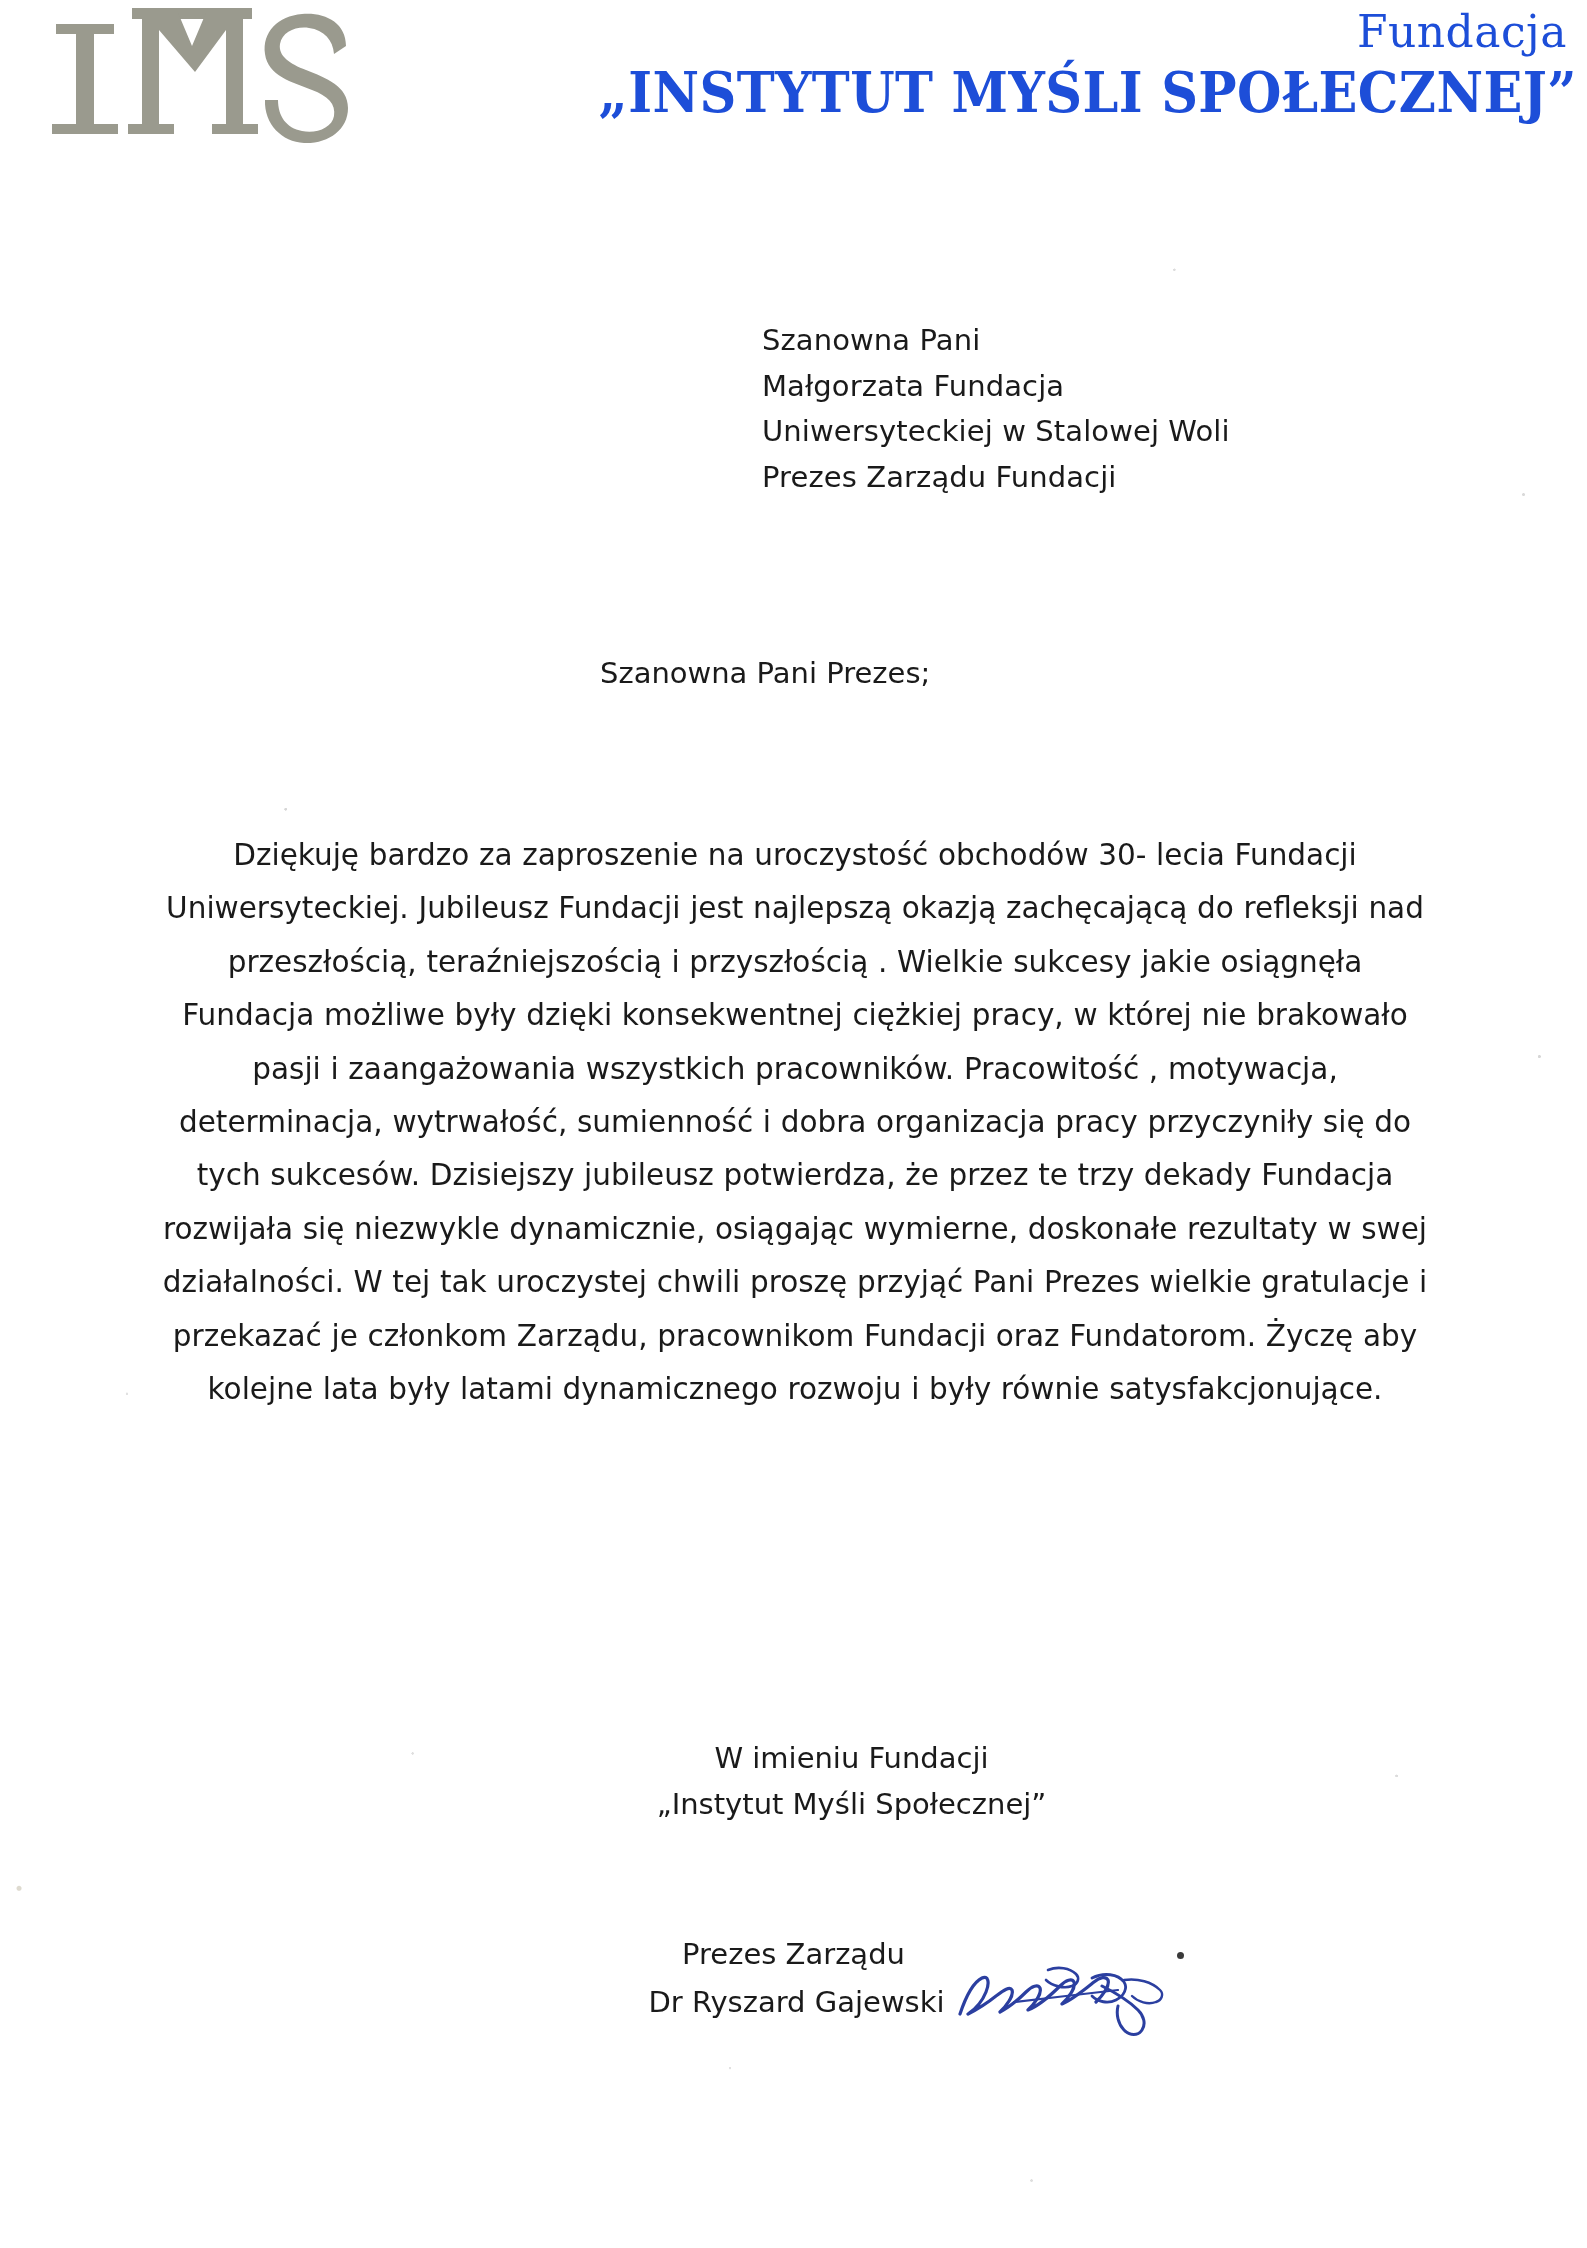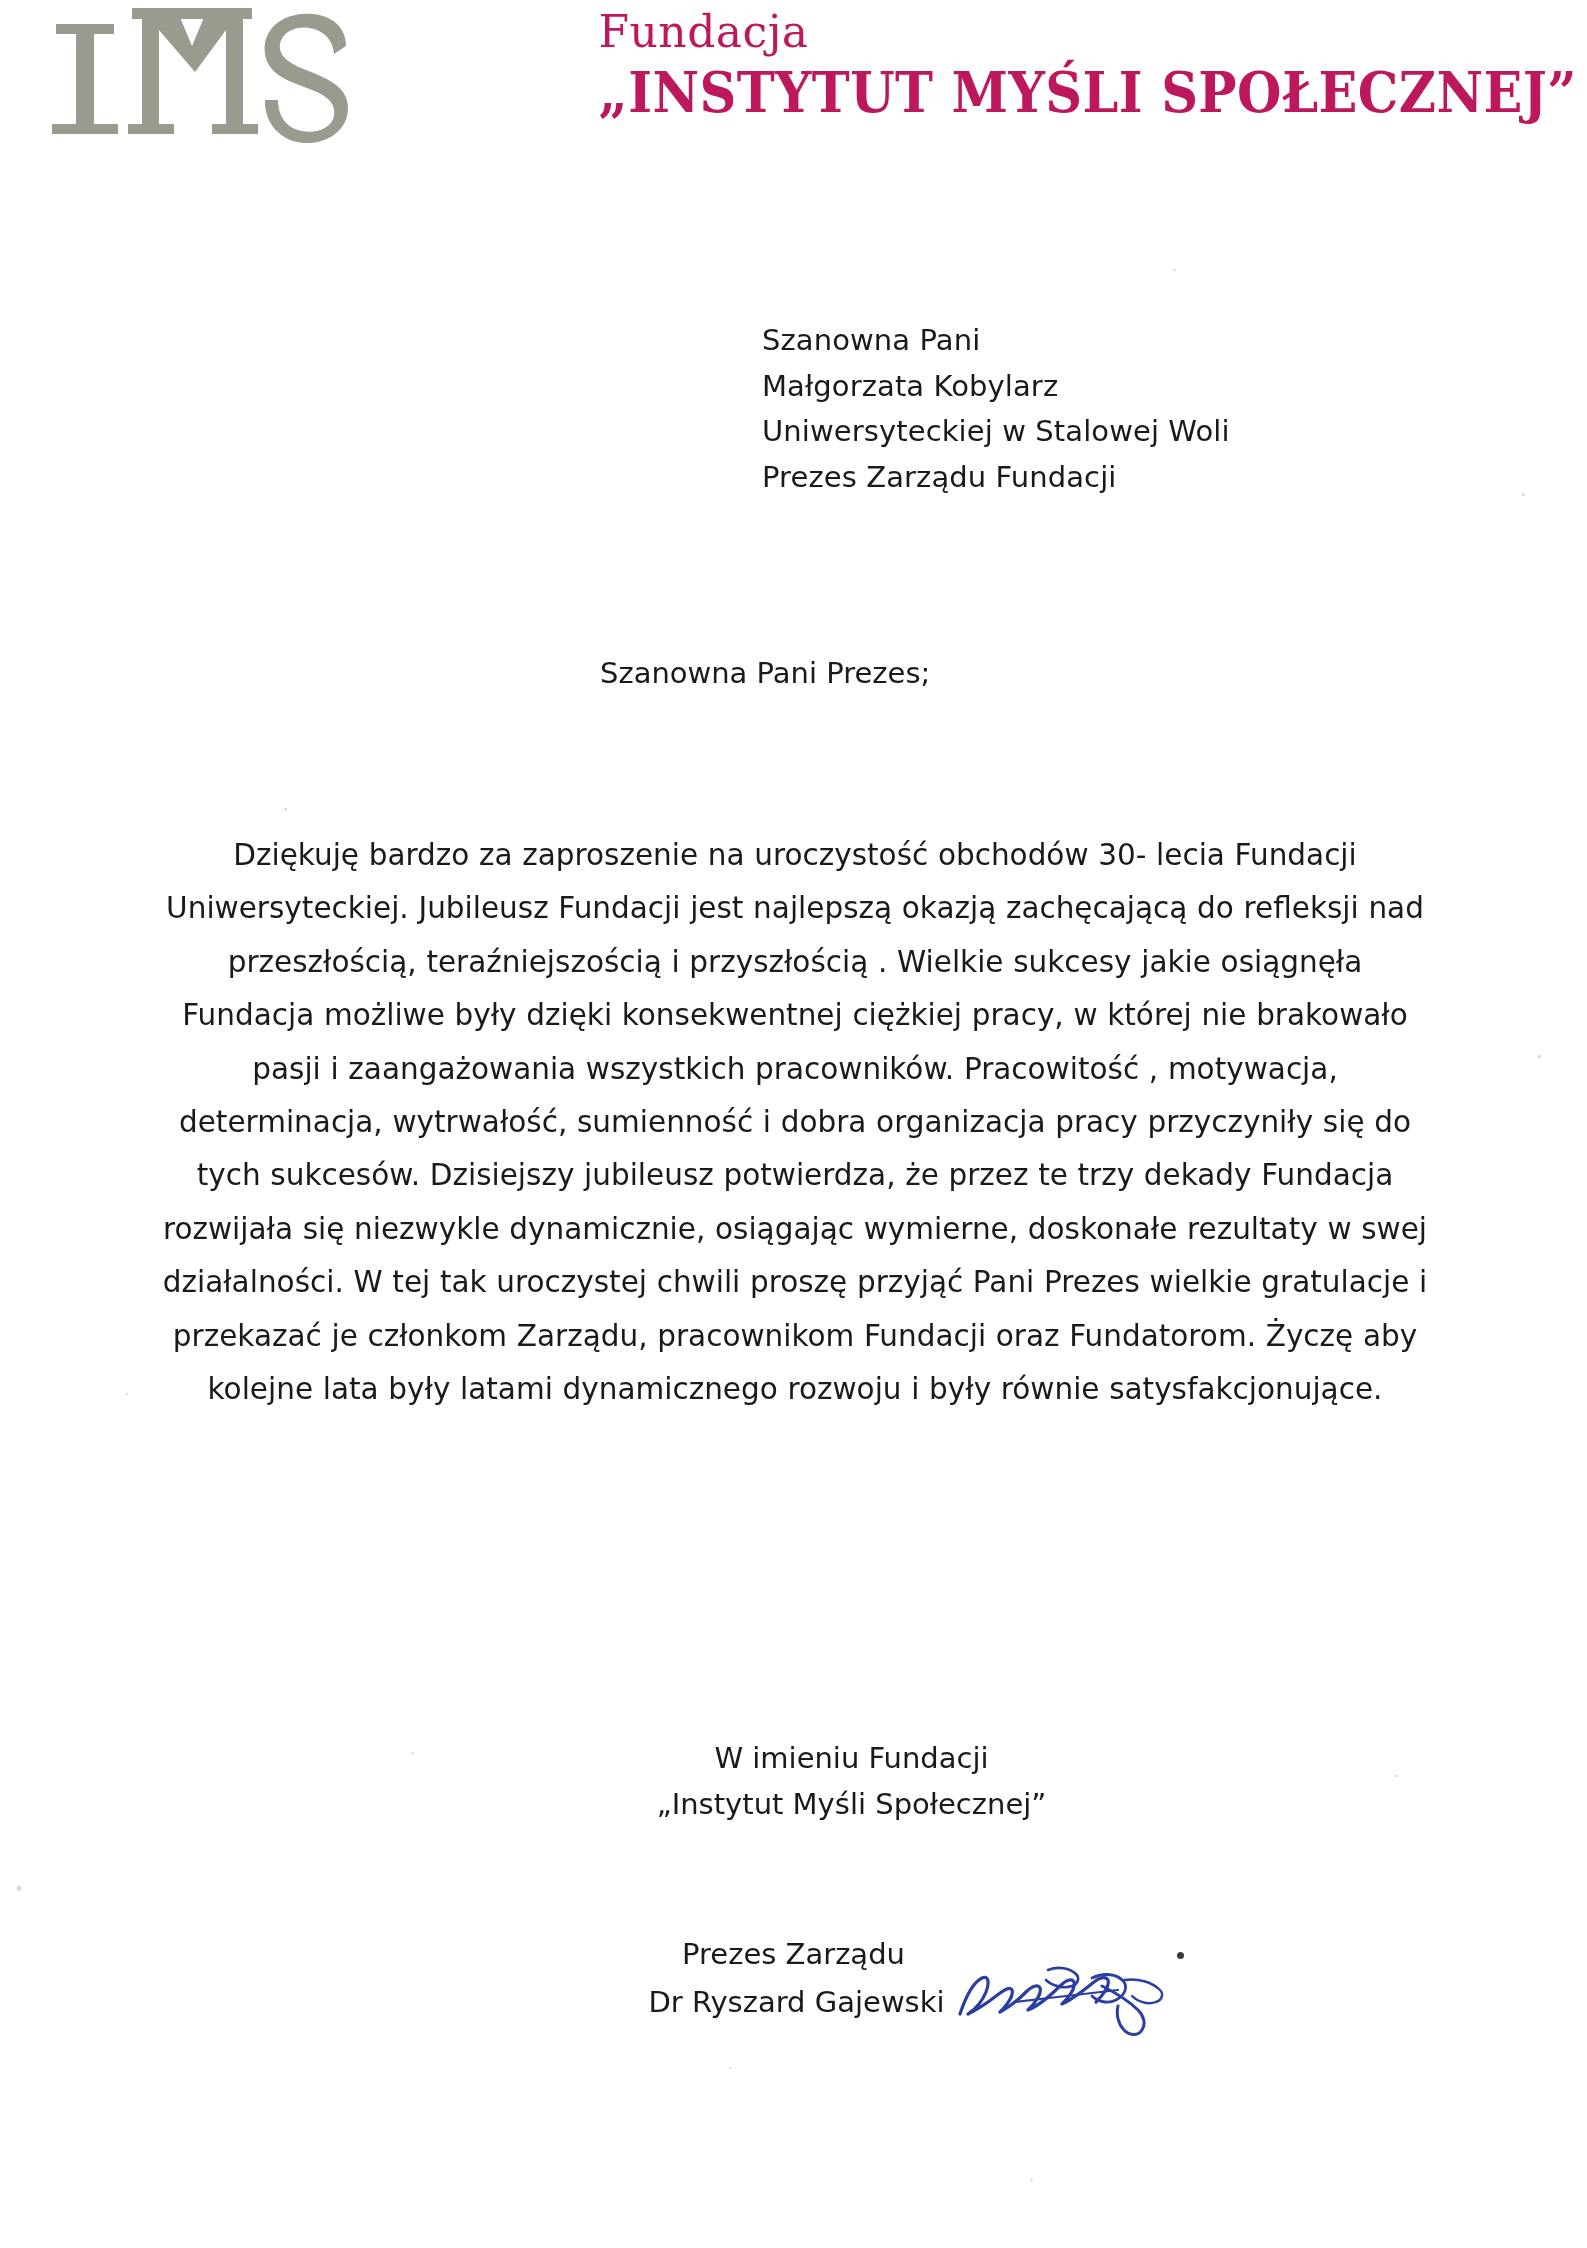--- a/index.html
+++ b/index.html
@@ -36,23 +36,23 @@
   }
   .logo-mark{
     position:absolute; left:46px; top:6px;
     width:330px; height:140px;
     color:#9a9a8e;
   }
   .logo-mark svg{ display:block; width:100%; height:100%; }
 
   .org-block{
     position:absolute; right:10px; top:6px;
-    text-align:left;
+    text-align:right;
     font-family:"DejaVu Serif", serif;
-    color:#be185d;
+    color:#1d4ed8;
     -webkit-font-smoothing:none;
   }
   .org-top{
     font-size:44px;
     line-height:52px;
     letter-spacing:.5px;
     padding-right:10px;
   }
   .org-main{
     font-size:51px;
@@ -160,21 +160,21 @@
   </div>
 
   <div class="org-block">
     <div class="org-top">Fundacja</div>
     <div class="org-main">„INSTYTUT MYŚLI SPOŁECZNEJ”</div>
   </div>
 </div>
 
 <div class="recipient">
   <div>Szanowna Pani</div>
-  <div>Małgorzata Kobylarz</div>
+  <div>Małgorzata Fundacja</div>
   <div>Uniwersyteckiej w Stalowej Woli</div>
   <div>Prezes Zarządu Fundacji</div>
 </div>
 
 <div class="salutation">Szanowna Pani Prezes;</div>
 
 <div class="body-text">
   <p>Dziękuję bardzo za zaproszenie na uroczystość  obchodów 30- lecia Fundacji Uniwersyteckiej. Jubileusz Fundacji jest najlepszą okazją zachęcającą do refleksji nad przeszłością, teraźniejszością i przyszłością . Wielkie sukcesy jakie osiągnęła Fundacja możliwe były dzięki konsekwentnej ciężkiej pracy, w której nie brakowało pasji i zaangażowania  wszystkich pracowników. Pracowitość , motywacja, determinacja, wytrwałość, sumienność i dobra organizacja pracy przyczyniły się do tych sukcesów. Dzisiejszy jubileusz potwierdza, że przez te trzy dekady Fundacja rozwijała się niezwykle dynamicznie, osiągając wymierne, doskonałe rezultaty w swej działalności. W tej tak uroczystej chwili proszę przyjąć Pani Prezes wielkie gratulacje i przekazać je członkom Zarządu, pracownikom Fundacji oraz Fundatorom. Życzę aby kolejne lata były latami dynamicznego rozwoju i były równie satysfakcjonujące.</p>
 </div>
 

